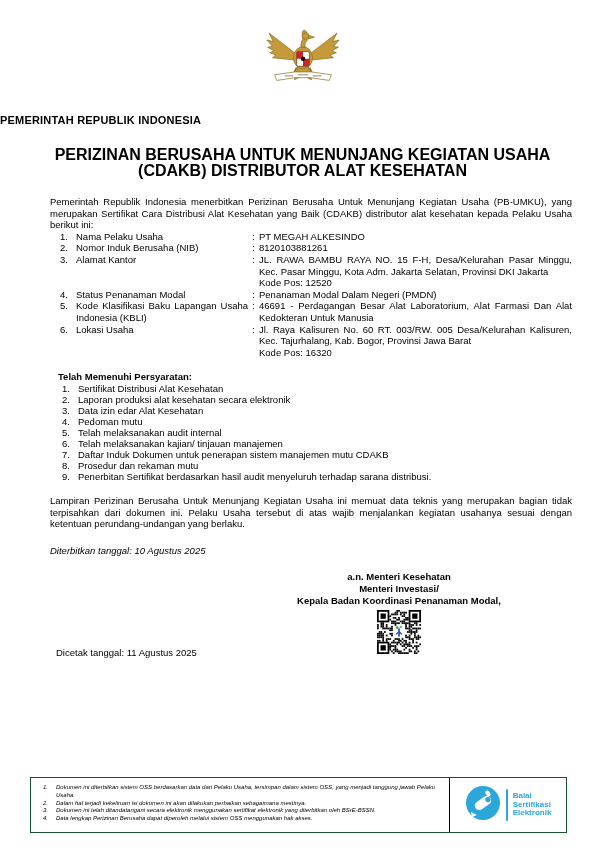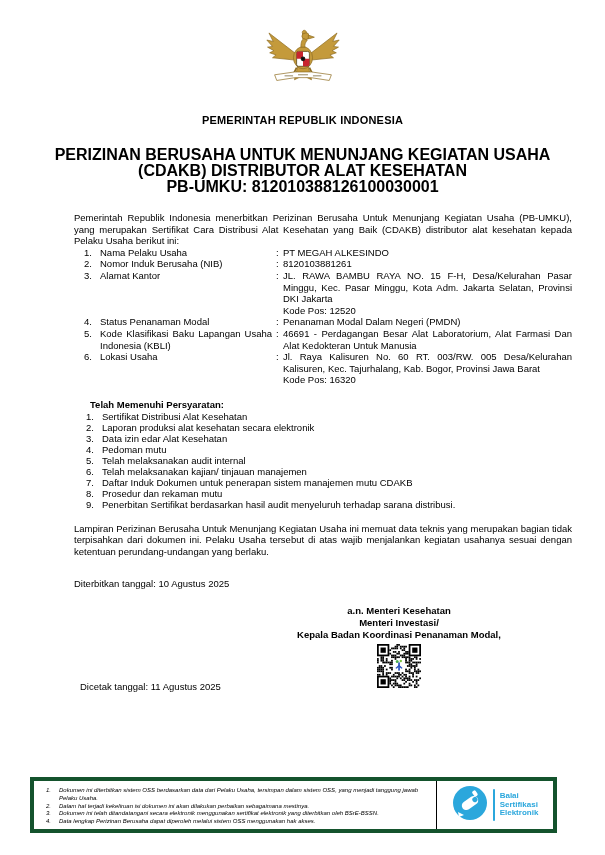--- a/index.html
+++ b/index.html
@@ -1,42 +1,42 @@
 <!DOCTYPE html>
 <html><head>
 <meta charset="utf-8">
 <style>
   html,body{margin:0;padding:0;}
   body{
     width:605px;height:855px;position:relative;background:#ffffff;
     font-family:"Liberation Sans",sans-serif;color:#000;overflow:hidden;
   }
   .emblem-wrap{display:flex;justify-content:center;padding-top:25px;}
-  .gov-title{text-align:center;font-weight:bold;font-size:11px;letter-spacing:.2px;margin-top:23px;}
+  .gov-title{text-align:left;font-weight:bold;font-size:11px;letter-spacing:.2px;margin-top:23px;}
   .doc-titles{text-align:center;font-weight:bold;font-size:16px;line-height:16px;margin-top:21px;}
-  .content{padding:0 33px 0 74px;font-size:9.5px;line-height:11.6px;}
+  .content{padding:0 33px 0 50px;font-size:9.5px;line-height:11.6px;}
   .intro{margin-top:17px;text-align:justify;}
   .detail-row{display:flex;align-items:flex-start;}
   .d-no{width:16px;margin-left:10px;flex:none;}
   .d-label{width:172px;flex:none;text-align:justify;padding-right:4px;}
   .d-colon{width:7px;flex:none;}
   .d-value{flex:1;white-space:pre-line;text-align:justify;}
   .req{margin-top:13px;}
-  .req-heading{font-weight:bold;margin-left:16px;}
+  .req-heading{font-weight:bold;margin-left:8px;}
   .req-row{display:flex;line-height:11px;}
   .r-no{width:16px;margin-left:12px;flex:none;}
   .r-text{flex:1;}
   .closing{margin-top:13px;text-align:justify;}
-  .issued{margin-top:21px;}
+  .issued{margin-top:15px;font-style:italic;}
   .signature{width:290px;margin:15px 28px 4px auto;text-align:center;font-weight:bold;line-height:12px;}
   .qr-box{width:44px;height:44px;margin:3px auto 2px auto;}
   .printed{margin-top:-11px;padding-left:6px;}
   .footer-box{
-    position:absolute;left:30px;right:48px;bottom:22px;height:56px;
-    border:4px solid #14532d;display:flex;box-sizing:border-box;justify-content:center;
+    position:absolute;left:30px;right:38px;bottom:22px;height:56px;
+    border:1px solid #14532d;display:flex;box-sizing:border-box;justify-content:center;
   }
   .footer-notes{flex:1;padding:6px 6px 3px 12px;font-size:6px;font-style:italic;line-height:7.8px;}
   .f-row{display:flex;}
   .f-no{width:13px;flex:none;}
   .f-text{flex:1;}
   .footer-logo{
     width:116px;flex:none;border-left:1px solid #000;
     display:flex;align-items:center;justify-content:center;gap:5px;
   }
   .bsre-sep{width:2px;height:32px;border-radius:1px;}
@@ -74,21 +74,20 @@
         </g>
       </svg>
     </span>
   </div>
 
   <div class="gov-title">PEMERINTAH REPUBLIK INDONESIA</div>
 
   <div class="doc-titles">
     <div>PERIZINAN BERUSAHA UNTUK MENUNJANG KEGIATAN USAHA</div>
     <div>(CDAKB) DISTRIBUTOR ALAT KESEHATAN</div>
-    <div>PB-UMKU: 812010388126100030001</div>
   </div>
 
   <div class="content">
 
     <div class="intro">Pemerintah Republik Indonesia menerbitkan Perizinan Berusaha Untuk Menunjang Kegiatan Usaha (PB-UMKU), yang merupakan Sertifikat Cara Distribusi Alat Kesehatan yang Baik (CDAKB) distributor alat kesehatan kepada Pelaku Usaha berikut ini:</div>
 
     <div>
       <div class="detail-row">
         <span class="d-no">1.</span>
         <span class="d-label">Nama Pelaku Usaha</span>

